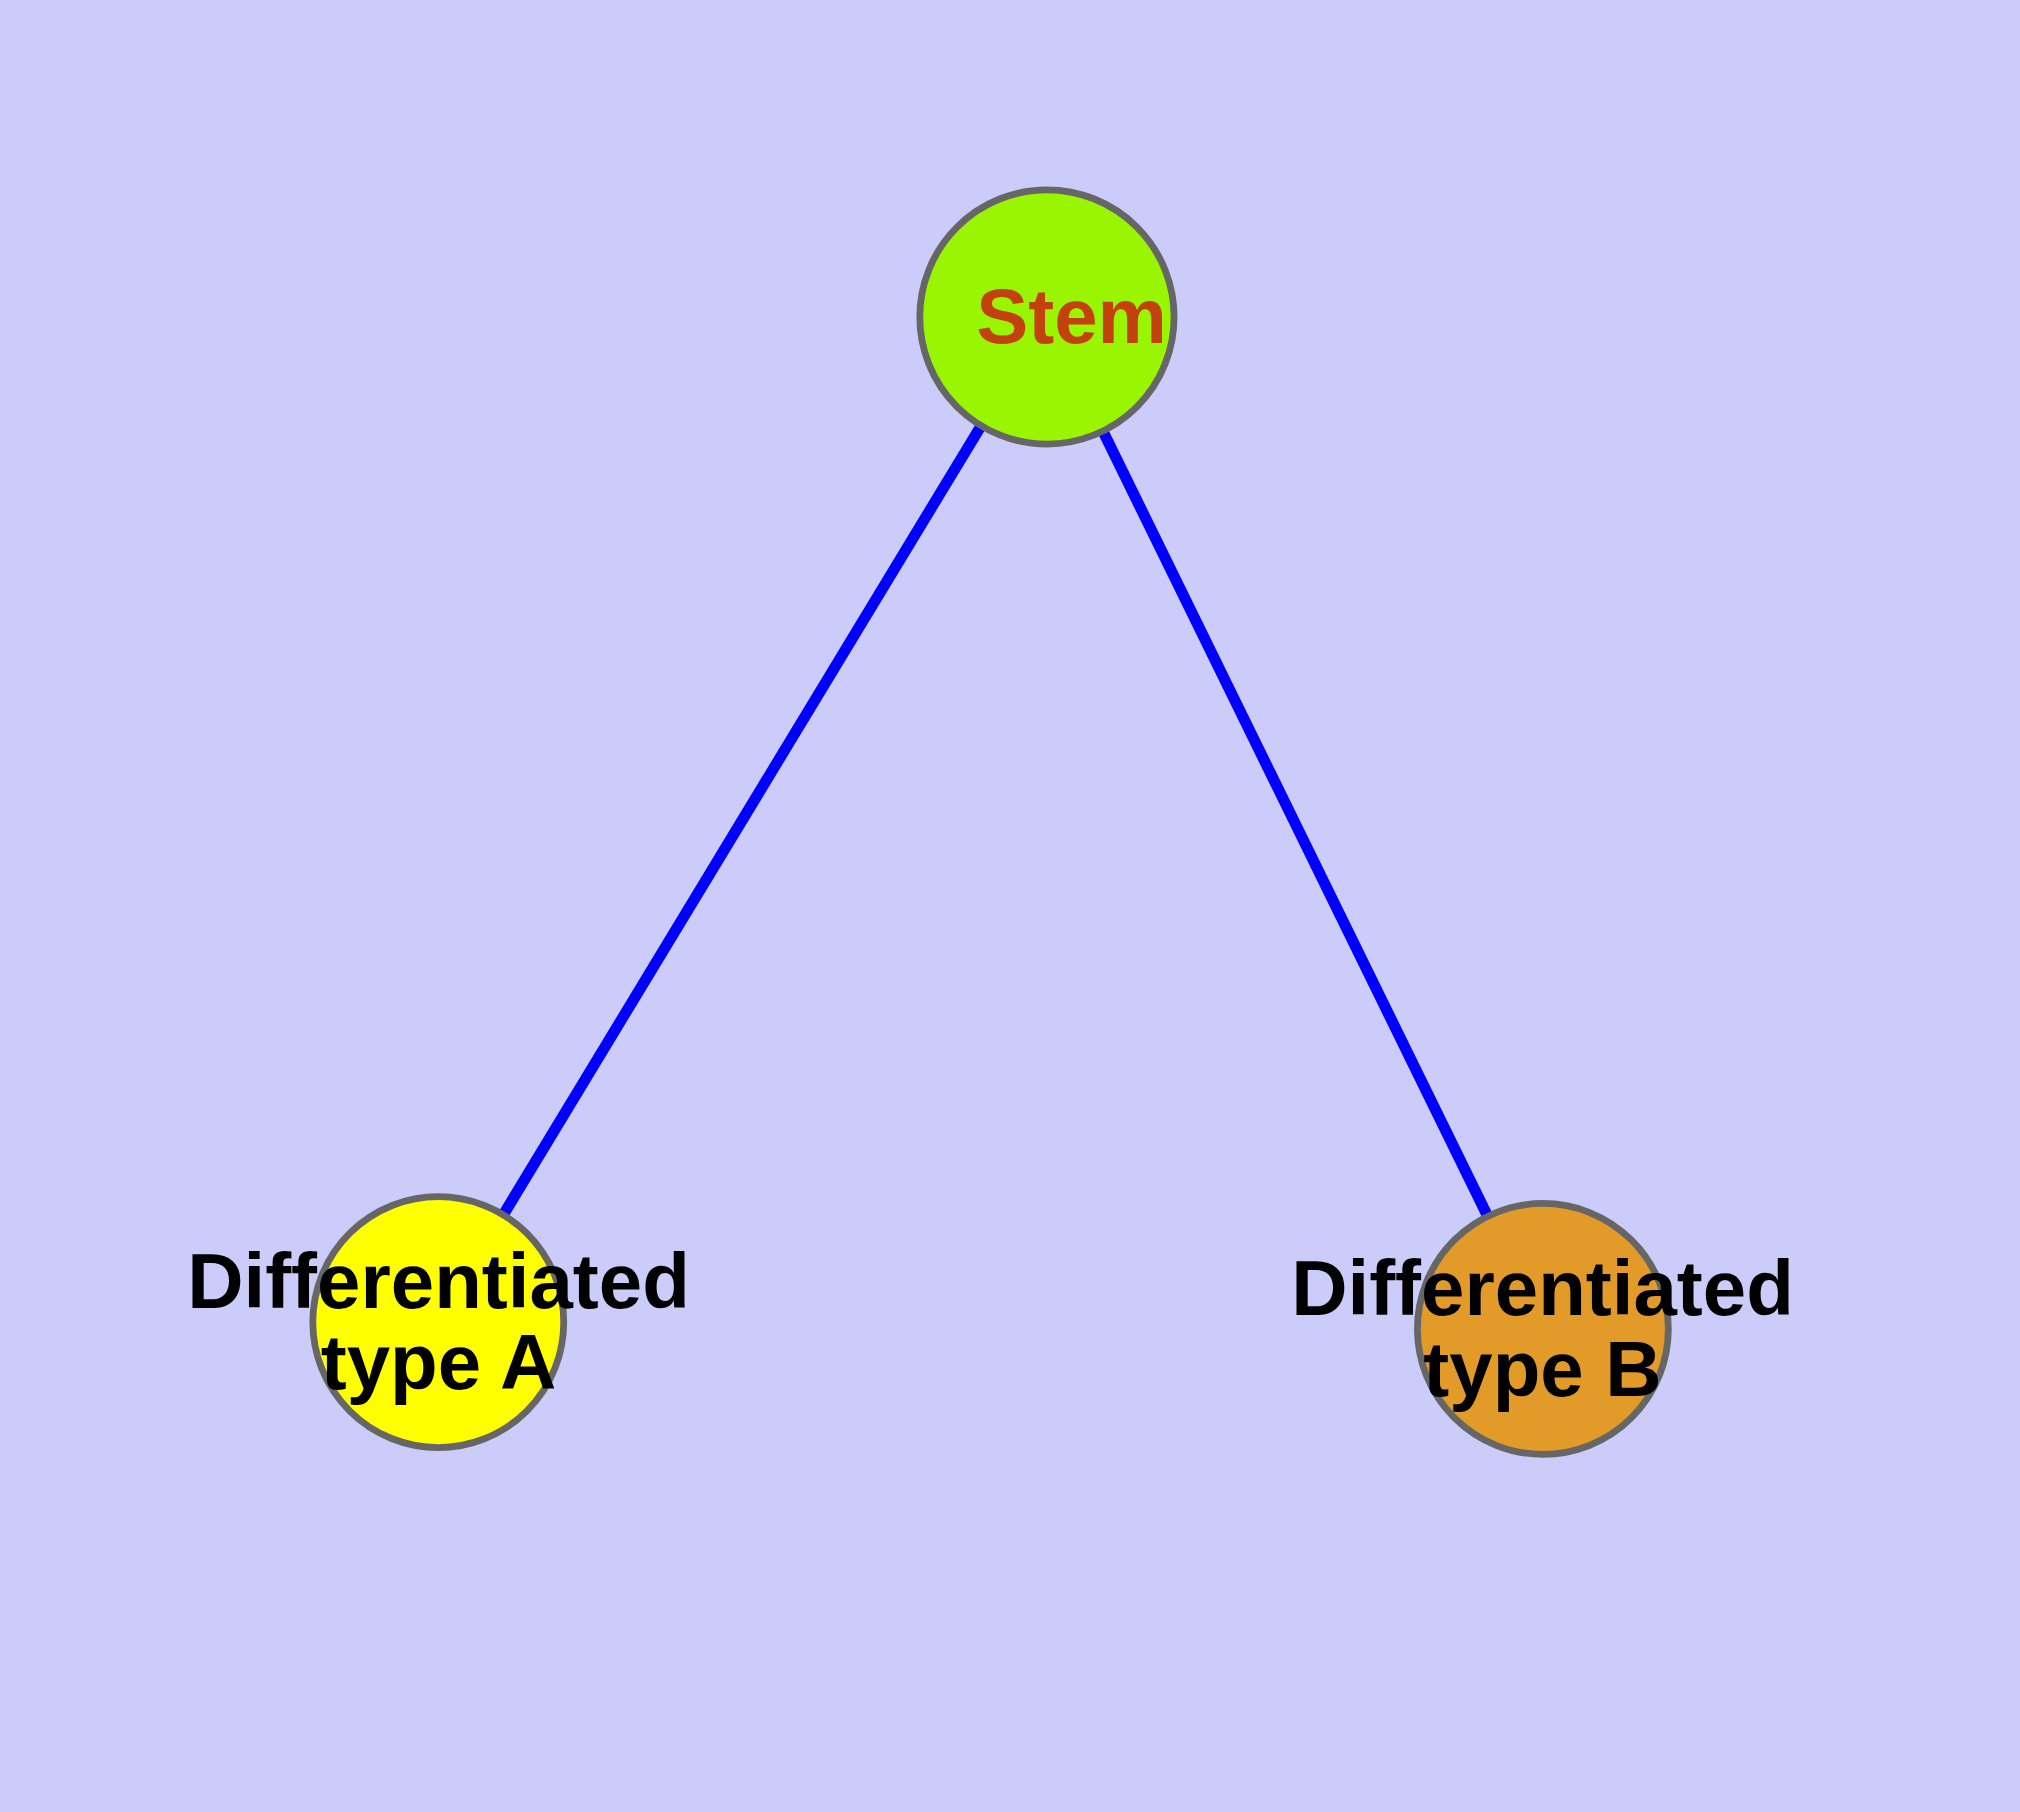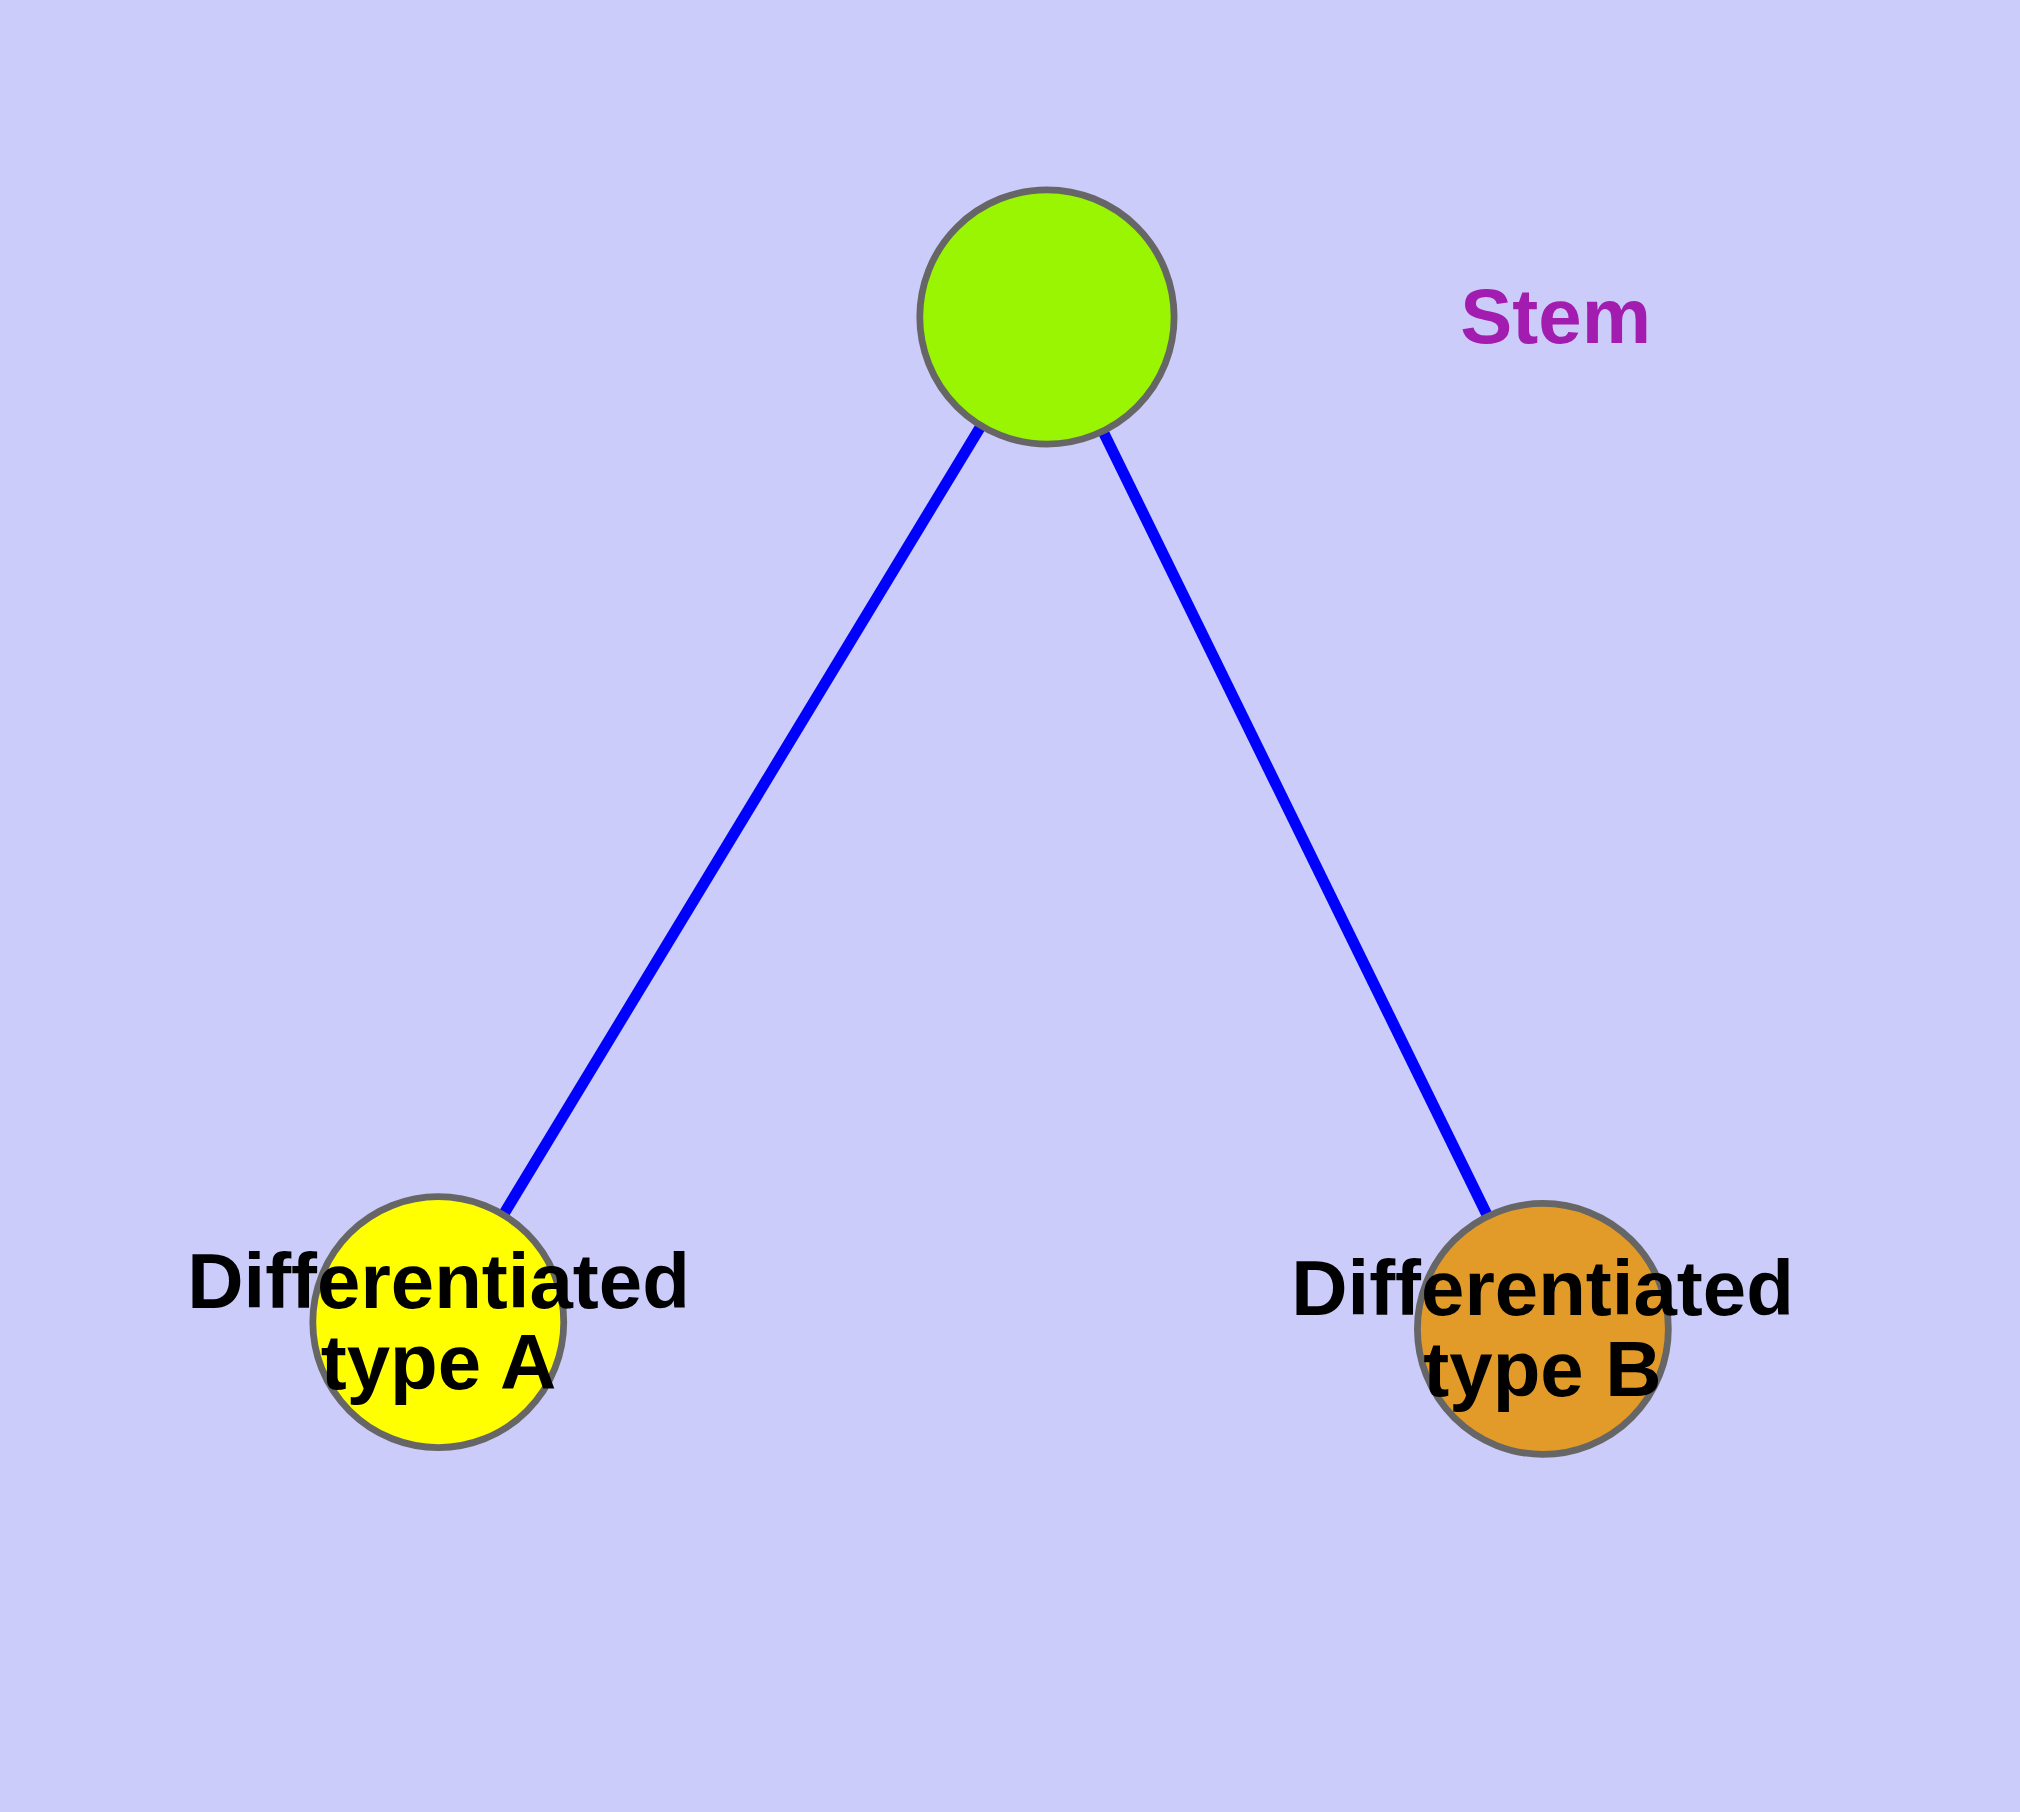--- a/index.html
+++ b/index.html
@@ -60,21 +60,21 @@
       <line id="edge-1" x1="1300.1168710404152" y1="506.9052034568472" x2="1755.7630866763473" y2="1436.8908128060832" stroke="#0000ff" stroke-width="13" stroke-linecap="butt"></line>
     </g>
 
     <g id="node-layer">
       <circle id="node-circle-0" cx="1235" cy="374" r="150" fill="#9af502" stroke="#666666" stroke-width="8"></circle>
       <circle id="node-circle-1" cx="517" cy="1560" r="148" fill="#ffff00" stroke="#666666" stroke-width="8"></circle>
       <circle id="node-circle-2" cx="1820" cy="1568" r="148" fill="#e29b28" stroke="#666666" stroke-width="8"></circle>
     </g>
   </svg>
 
-  <div class="node-label stem" id="label-0" style="color: #a21caf; width: 1187px; left: 464px; top: 276px; text-align: right;">Stem</div>
+  <div class="node-label stem" id="label-0" style="color: #c2410c; width: 1187px; left: 478px; top: 276px;">Stem</div>
 
   <div class="node-label leaf" id="label-1" style="color: rgb(0, 0, 0); width: 1187px; left: -155px; top: 1241px;">Differentiated
 type A</div>
 
   <div class="node-label leaf" id="label-2" style="color: rgb(0, 0, 0); width: 1187px; left: 949px; top: 1248px;">Differentiated
 type B</div>
 
 </div>
 
 

